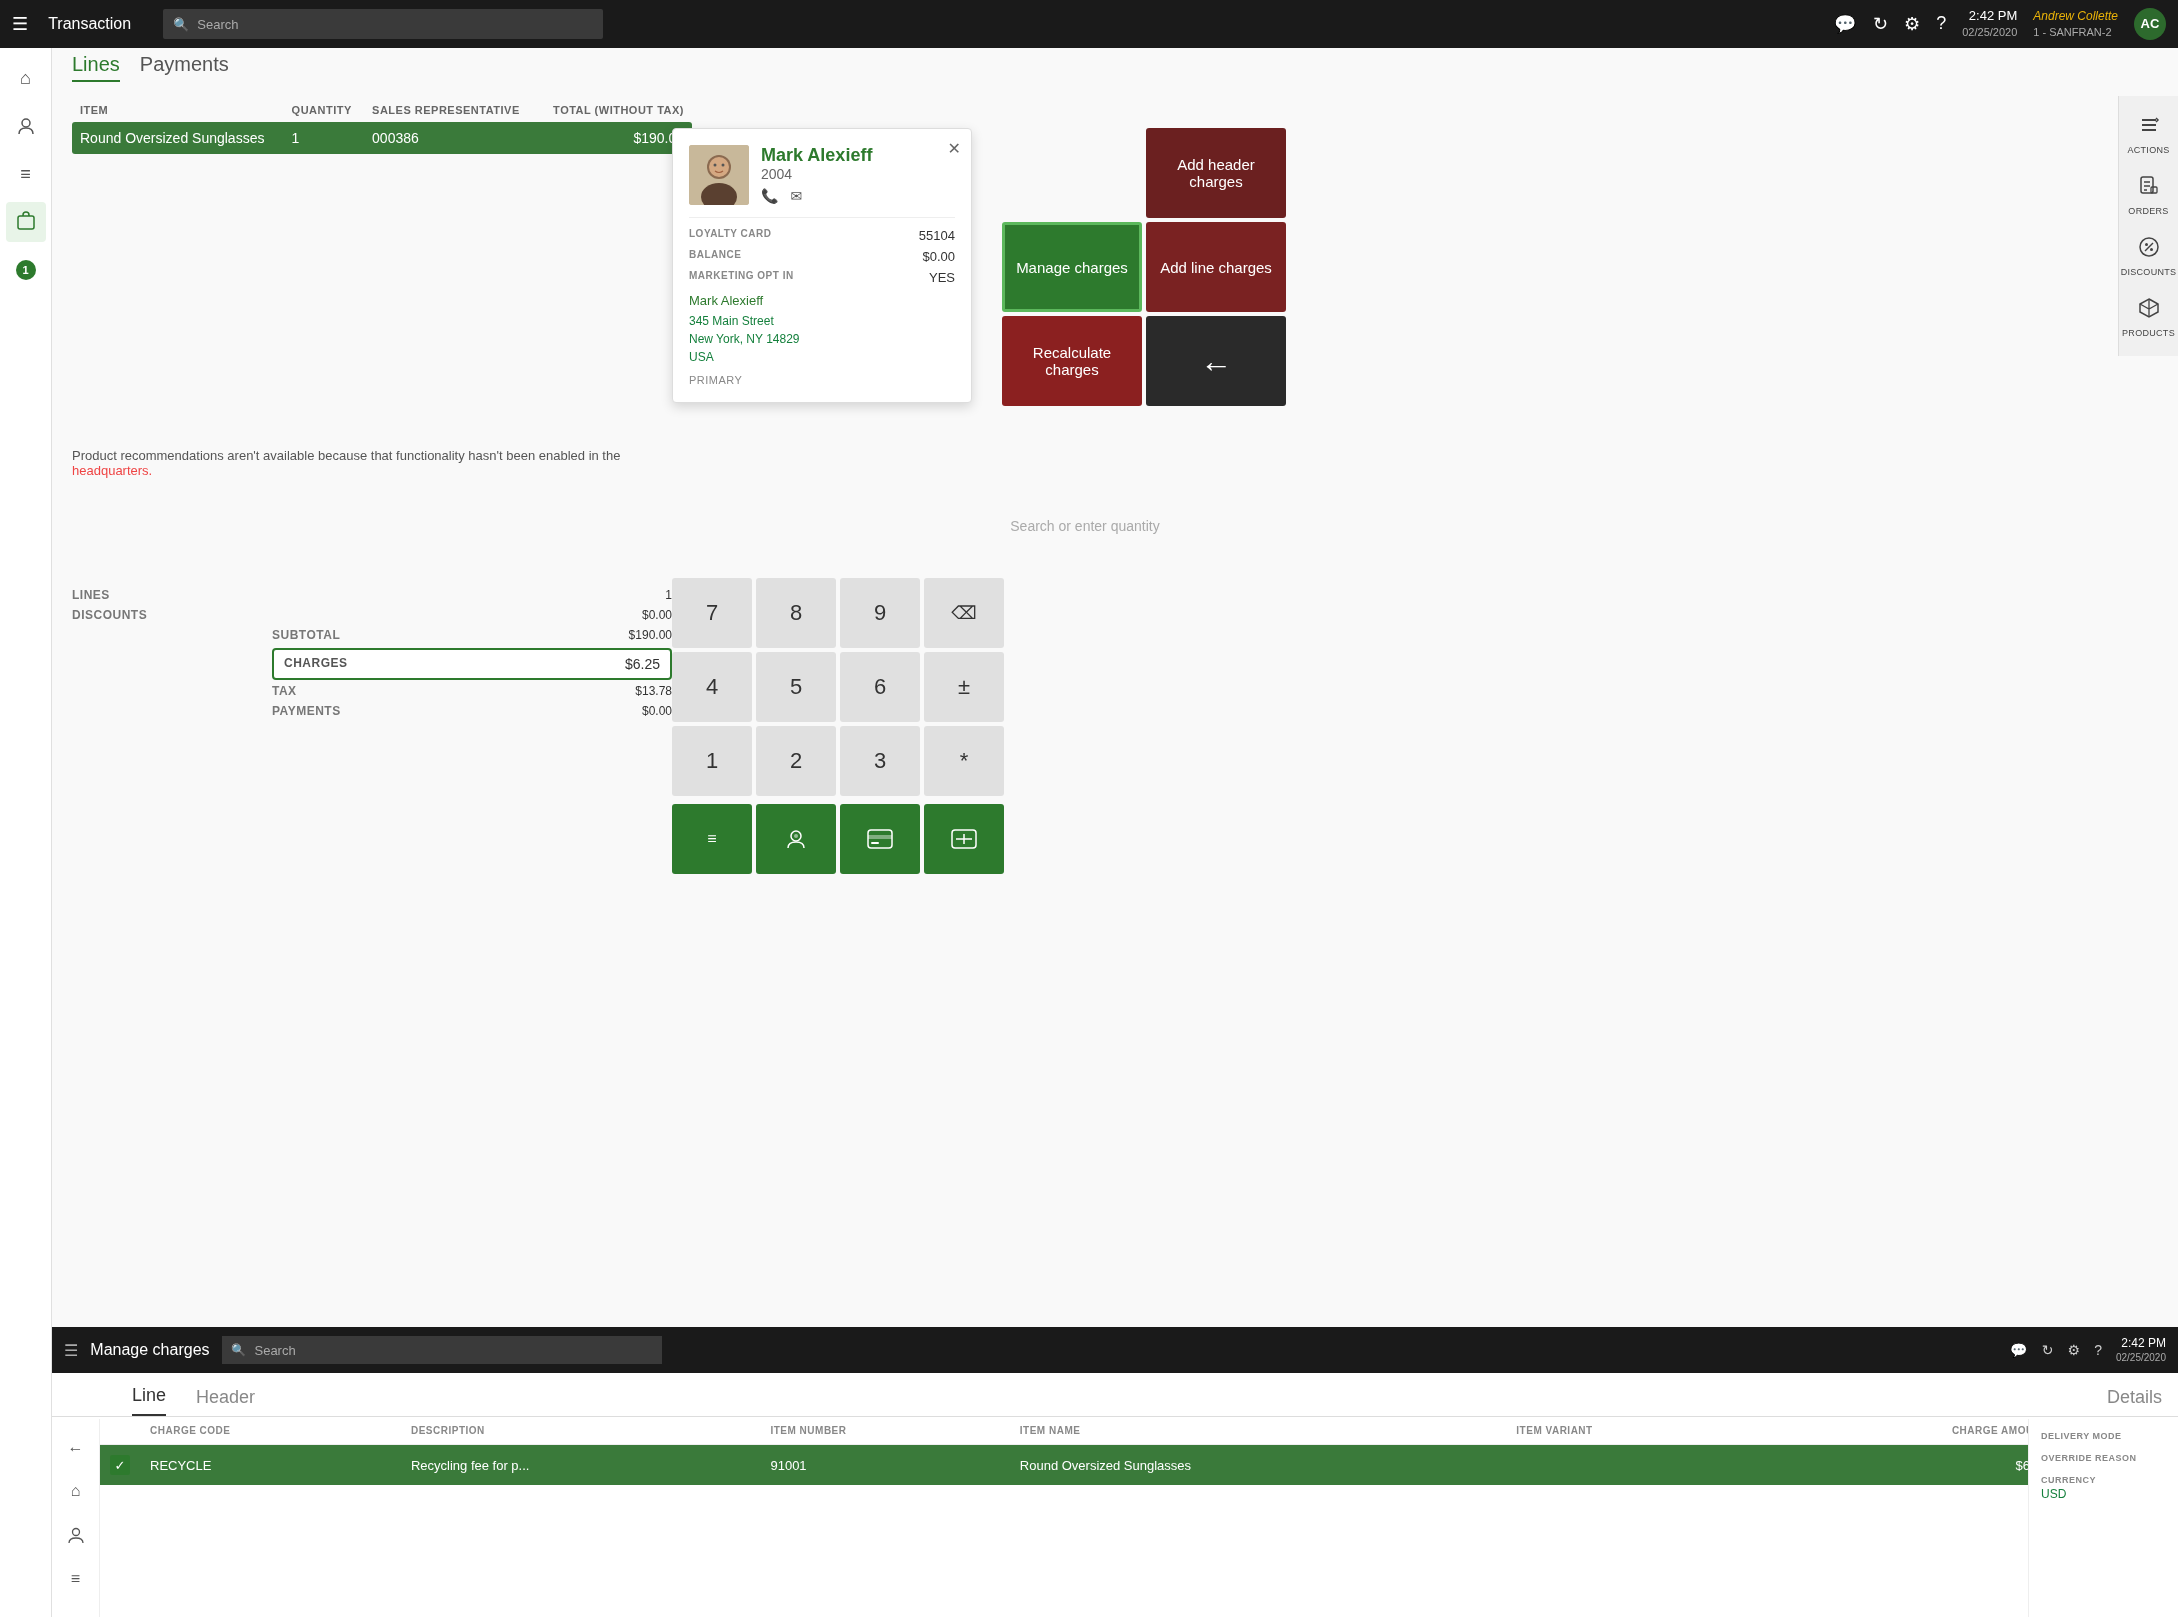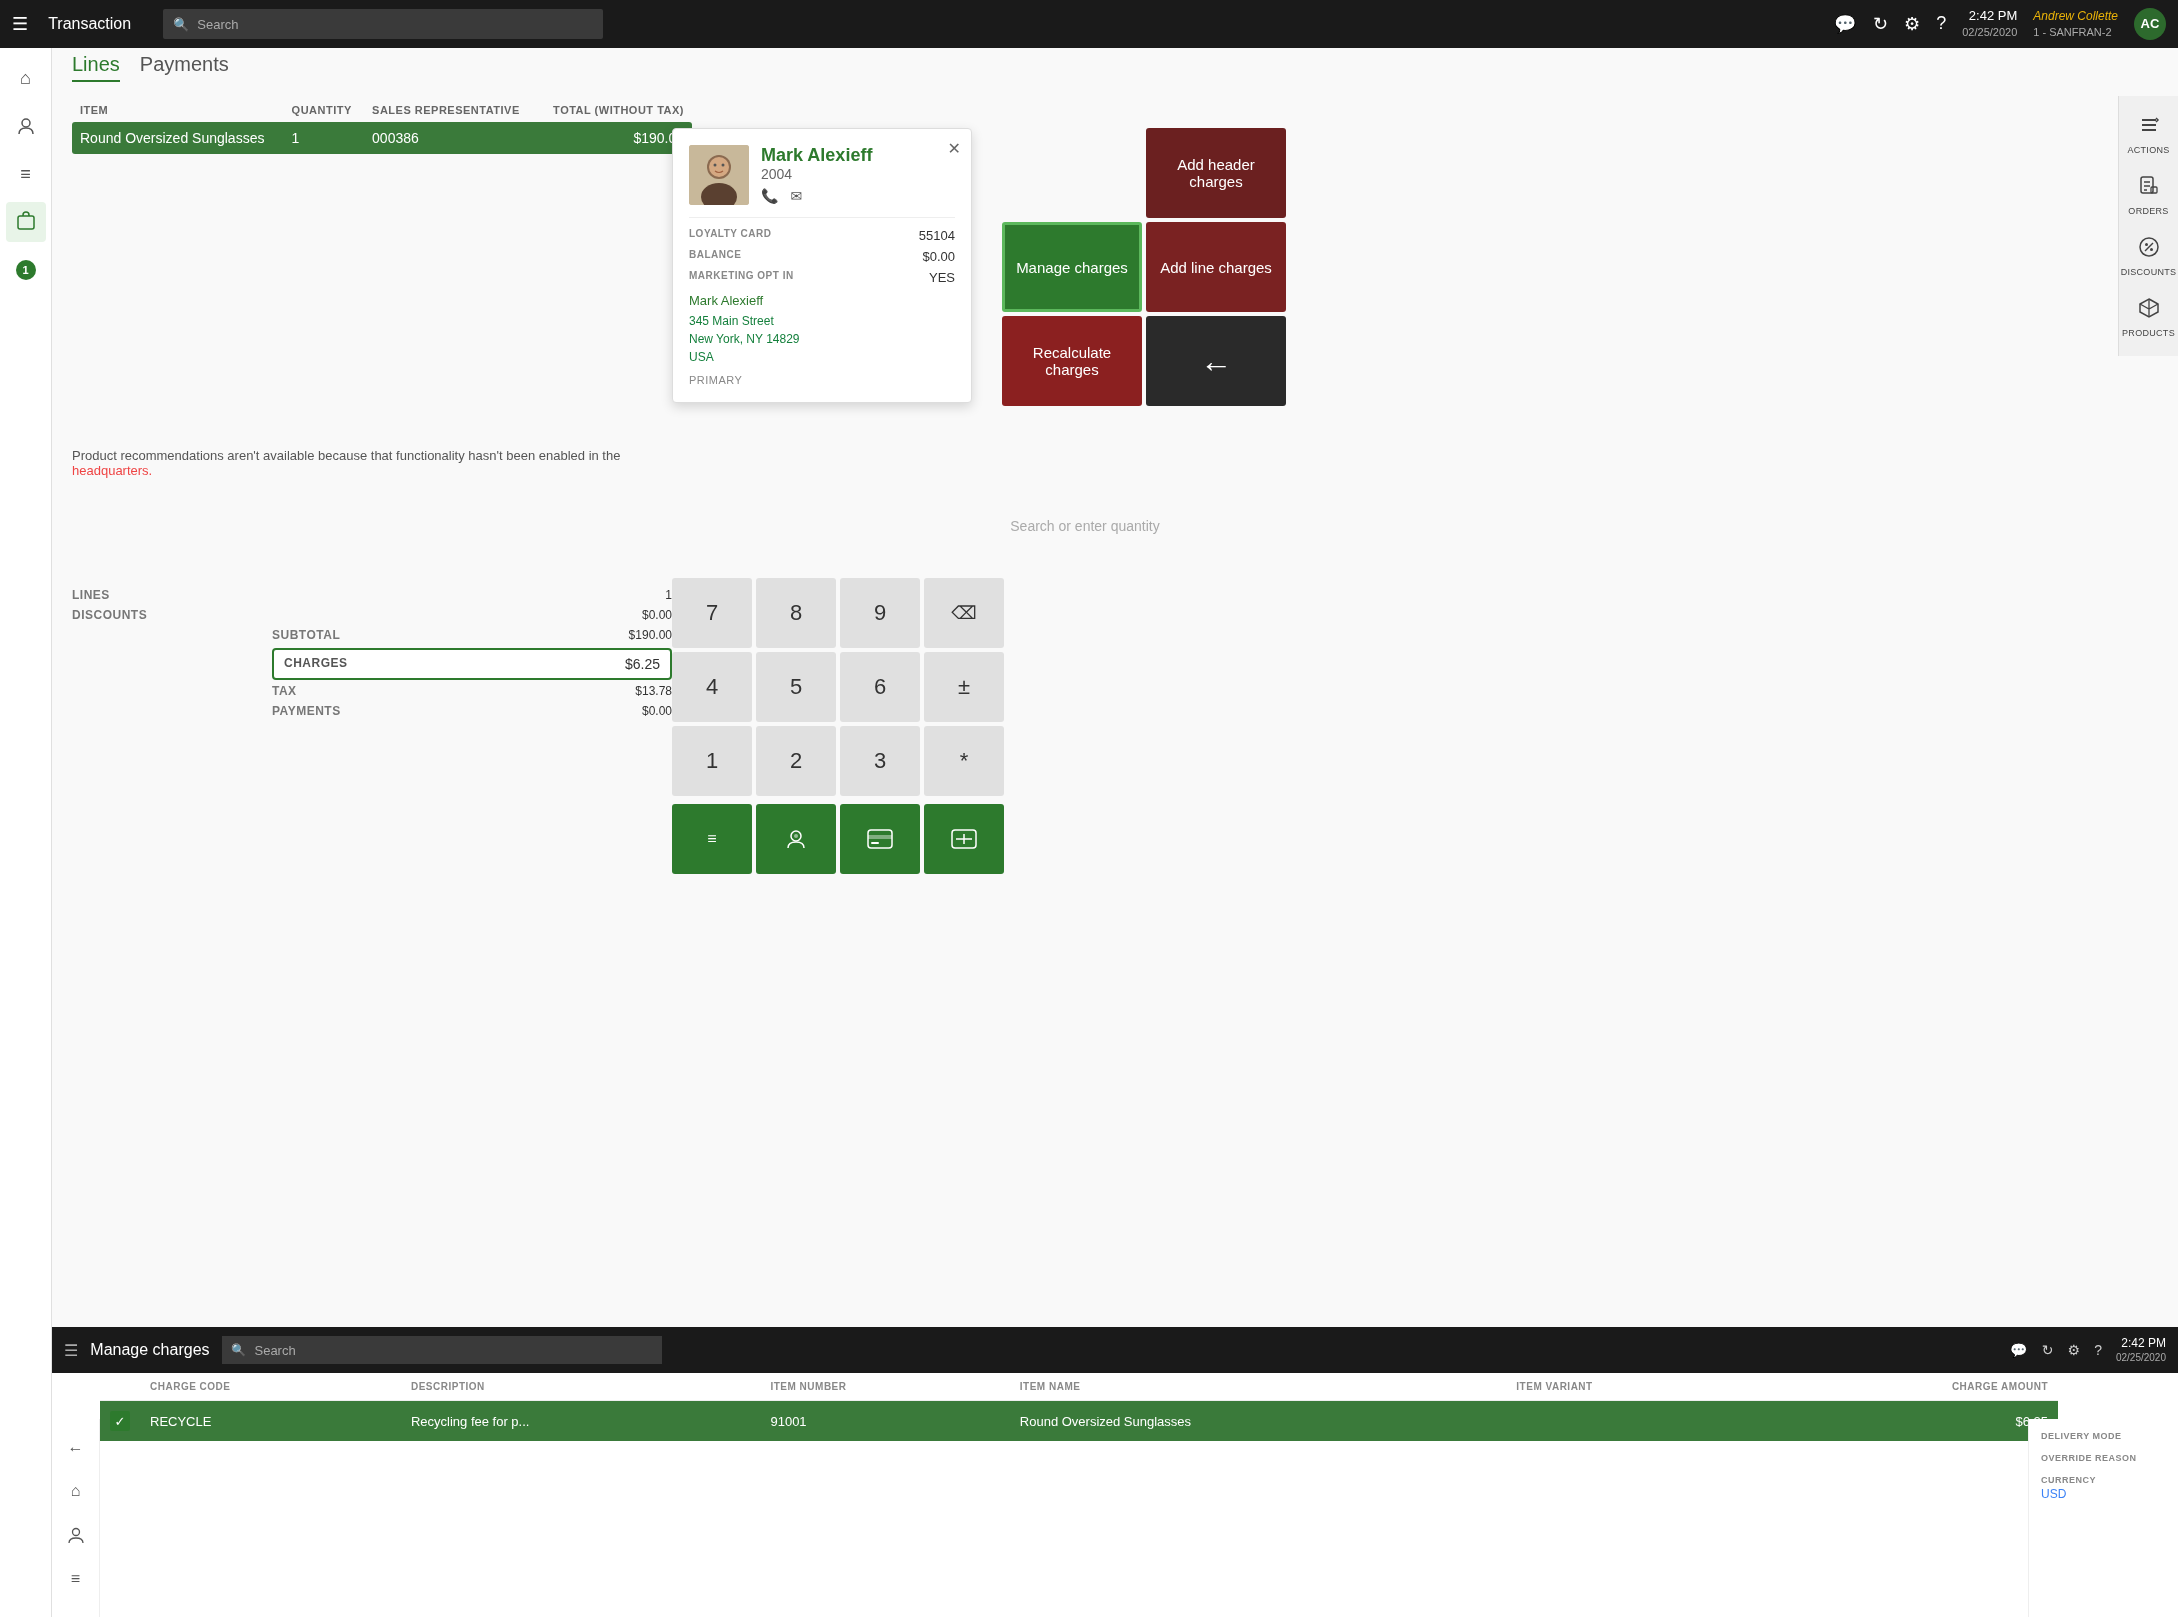--- a/index.html
+++ b/index.html
@@ -466,21 +466,21 @@
       right: 0;
       top: 46px;
       width: 150px;
       background: white;
       border-left: 1px solid #eee;
       height: calc(100% - 46px);
       padding: 12px;
     }
     .mc-detail-item { margin-bottom: 12px; }
     .mc-detail-item .label { font-size: 9px; font-weight: 700; color: #888; text-transform: uppercase; letter-spacing: 0.5px; margin-bottom: 2px; }
-    .mc-detail-item .value { font-size: 12px; color: #3b82f6; }
+    .mc-detail-item .value { font-size: 12px; color: #15803d; }
   </style>
 </head>
 <body>
 
 <div class="top-nav">
   <span class="hamburger">☰</span>
   <span class="app-title">Transaction</span>
   <div class="search-bar">
     <span>🔍</span>
     <span style="color:#aaa">Search</span>
@@ -767,20 +767,25 @@
         <div class="mc-side-icon">⌂</div>
         <div class="mc-side-icon">
           <svg width="18" height="18" viewBox="0 0 18 18" fill="none">
             <circle cx="9" cy="6" r="3.5" stroke="#555" stroke-width="1.3"></circle>
             <path d="M2 17c0-3.5 3-5 7-5s7 1.5 7 5" stroke="#555" stroke-width="1.3" fill="none"></path>
           </svg>
         </div>
         <div class="mc-side-icon">≡</div>
       </div>
 
+      <div class="mc-tabs">
+        <div class="mc-tab active">Line</div>
+        <div class="mc-tab">Header</div>
+        <div class="mc-details-label">Details</div>
+      </div>
 
       <div class="mc-table-container">
         <table class="mc-table">
           <thead>
             <tr>
               <th style="width:30px;"></th>
               <th>CHARGE CODE</th>
               <th>DESCRIPTION</th>
               <th>ITEM NUMBER</th>
               <th>ITEM NAME</th>

